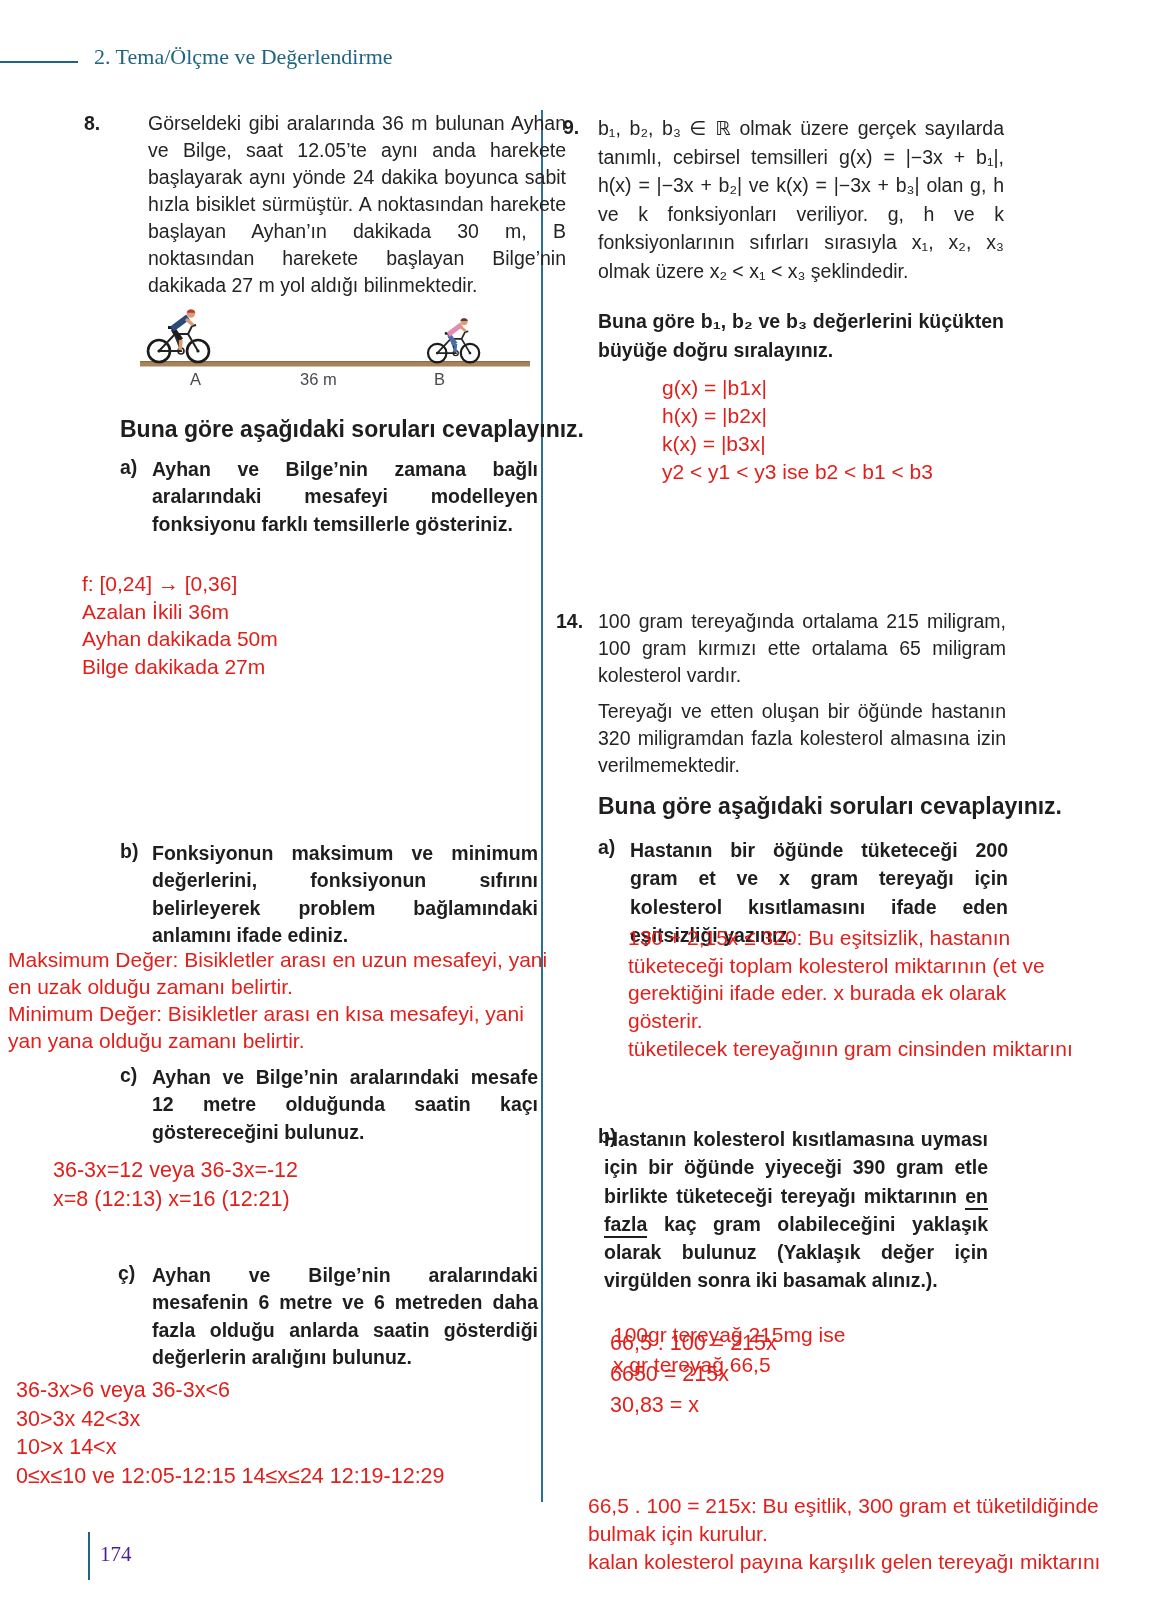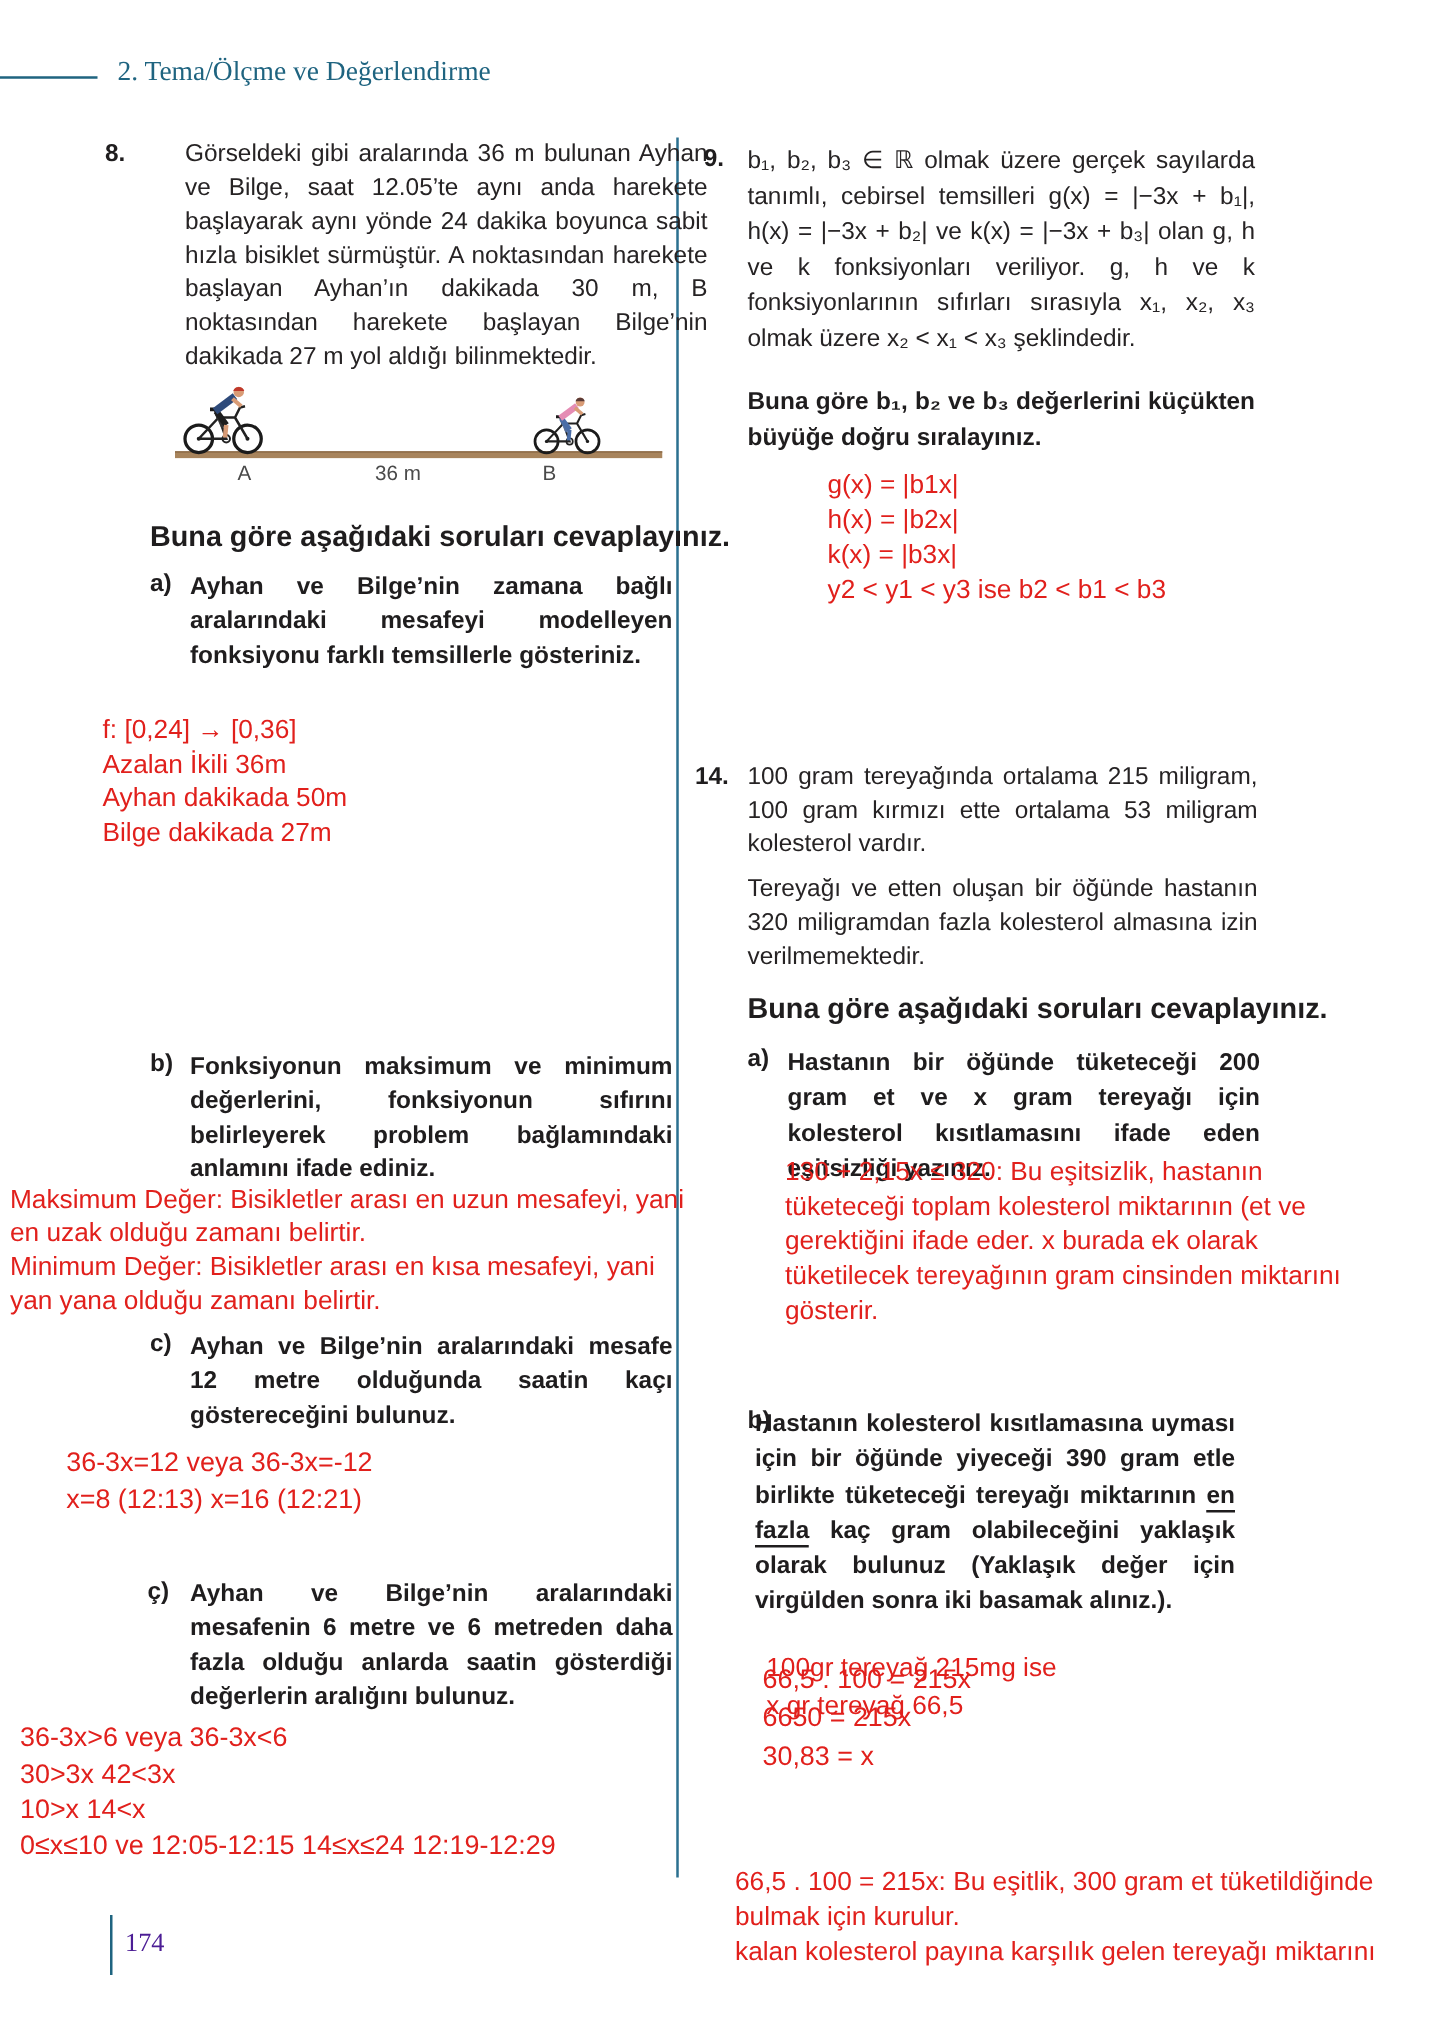--- a/index.html
+++ b/index.html
@@ -141,33 +141,33 @@
   <div class="abs item-text" style="left:598px;top:307px;width:406px;line-height:29px;">Buna göre b₁, b₂ ve b₃ değerlerini küçükten büyüğe doğru sıralayınız.</div>
 
   <div class="abs red-block" style="left:662px;top:374px;line-height:28px;">
     <div class="red-line">g(x) = |b1x|</div>
     <div class="red-line">h(x) = |b2x|</div>
     <div class="red-line">k(x) = |b3x|</div>
     <div class="red-line">y2 &lt; y1 &lt; y3 ise b2 &lt; b1 &lt; b3</div>
   </div>
 
   <div class="abs qnum" style="left:556px;top:610px;">14.</div>
-  <div class="abs body-text" style="left:598px;top:608px;width:408px;">100 gram tereyağında ortalama 215 miligram, 100 gram kırmızı ette ortalama 53 miligram kolesterol vardır.</div>
+  <div class="abs body-text" style="left:598px;top:608px;width:408px;">100 gram tereyağında ortalama 215 miligram, 100 gram kırmızı ette ortalama 65 miligram kolesterol vardır.</div>
   <div class="abs body-text" style="left:598px;top:698px;width:408px;">Tereyağı ve etten oluşan bir öğünde hastanın 320 miligramdan fazla kolesterol almasına izin verilmemektedir.</div>
   <div class="abs bold-text" style="left:598px;top:793px;white-space:nowrap;">Buna göre aşağıdaki soruları cevaplayınız.</div>
 
   <div class="abs item-label" style="left:598px;top:836px;">a)</div>
   <div class="abs item-text" style="left:630px;top:836px;width:378px;line-height:28.3px;">Hastanın bir öğünde tüketeceği 200 gram et ve x gram tereyağı için kolesterol kısıtlamasını ifade eden eşitsizliği yazınız.</div>
 
   <div class="abs red-block" style="left:628px;top:924px;line-height:27.7px;">
     <div class="red-line">130 + 2,15x ≤ 320: Bu eşitsizlik, hastanın</div>
     <div class="red-line">tüketeceği toplam kolesterol miktarının (et ve</div>
     <div class="red-line">gerektiğini ifade eder. x burada ek olarak</div>
+    <div class="red-line">gösterir.</div>
     <div class="red-line">tüketilecek tereyağının gram cinsinden miktarını</div>
-    <div class="red-line">gösterir.</div>
   </div>
 
   <div class="abs item-label" style="left:598px;top:1125px;">b)</div>
   <div class="abs item-text" style="left:604px;top:1125px;width:384px;line-height:28.3px;"><span>Hastanın kolesterol kısıtlamasına uyması için bir öğünde yiyeceği 390 gram etle birlikte tüketeceği tereyağı miktarının </span><span class="u">en fazla</span><span> kaç gram olabileceğini yaklaşık olarak bulunuz (Yaklaşık değer için virgülden sonra iki basamak alınız.).</span></div>
 
   <div class="abs red-block" style="left:613px;top:1320px;line-height:30px;">
     <div class="red-line">100gr tereyağ 215mg ise</div>
     <div class="red-line">x gr tereyağ 66,5</div>
   </div>
 

